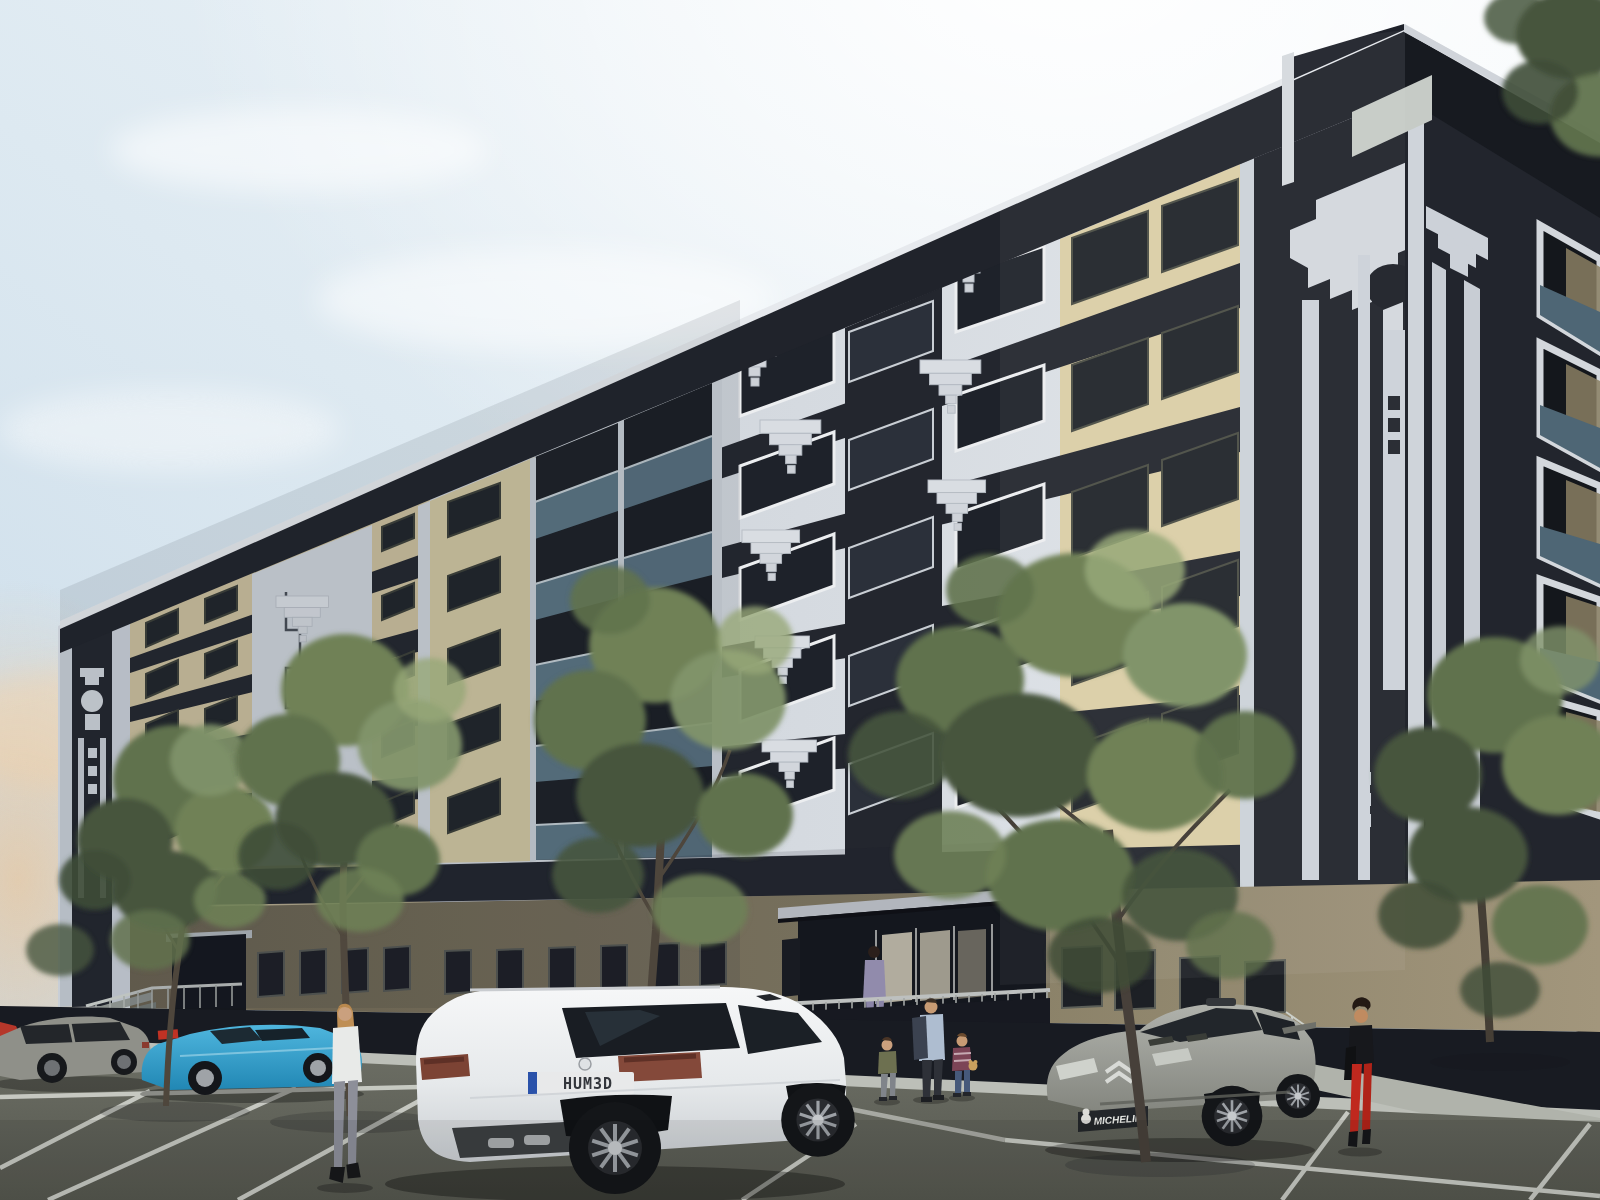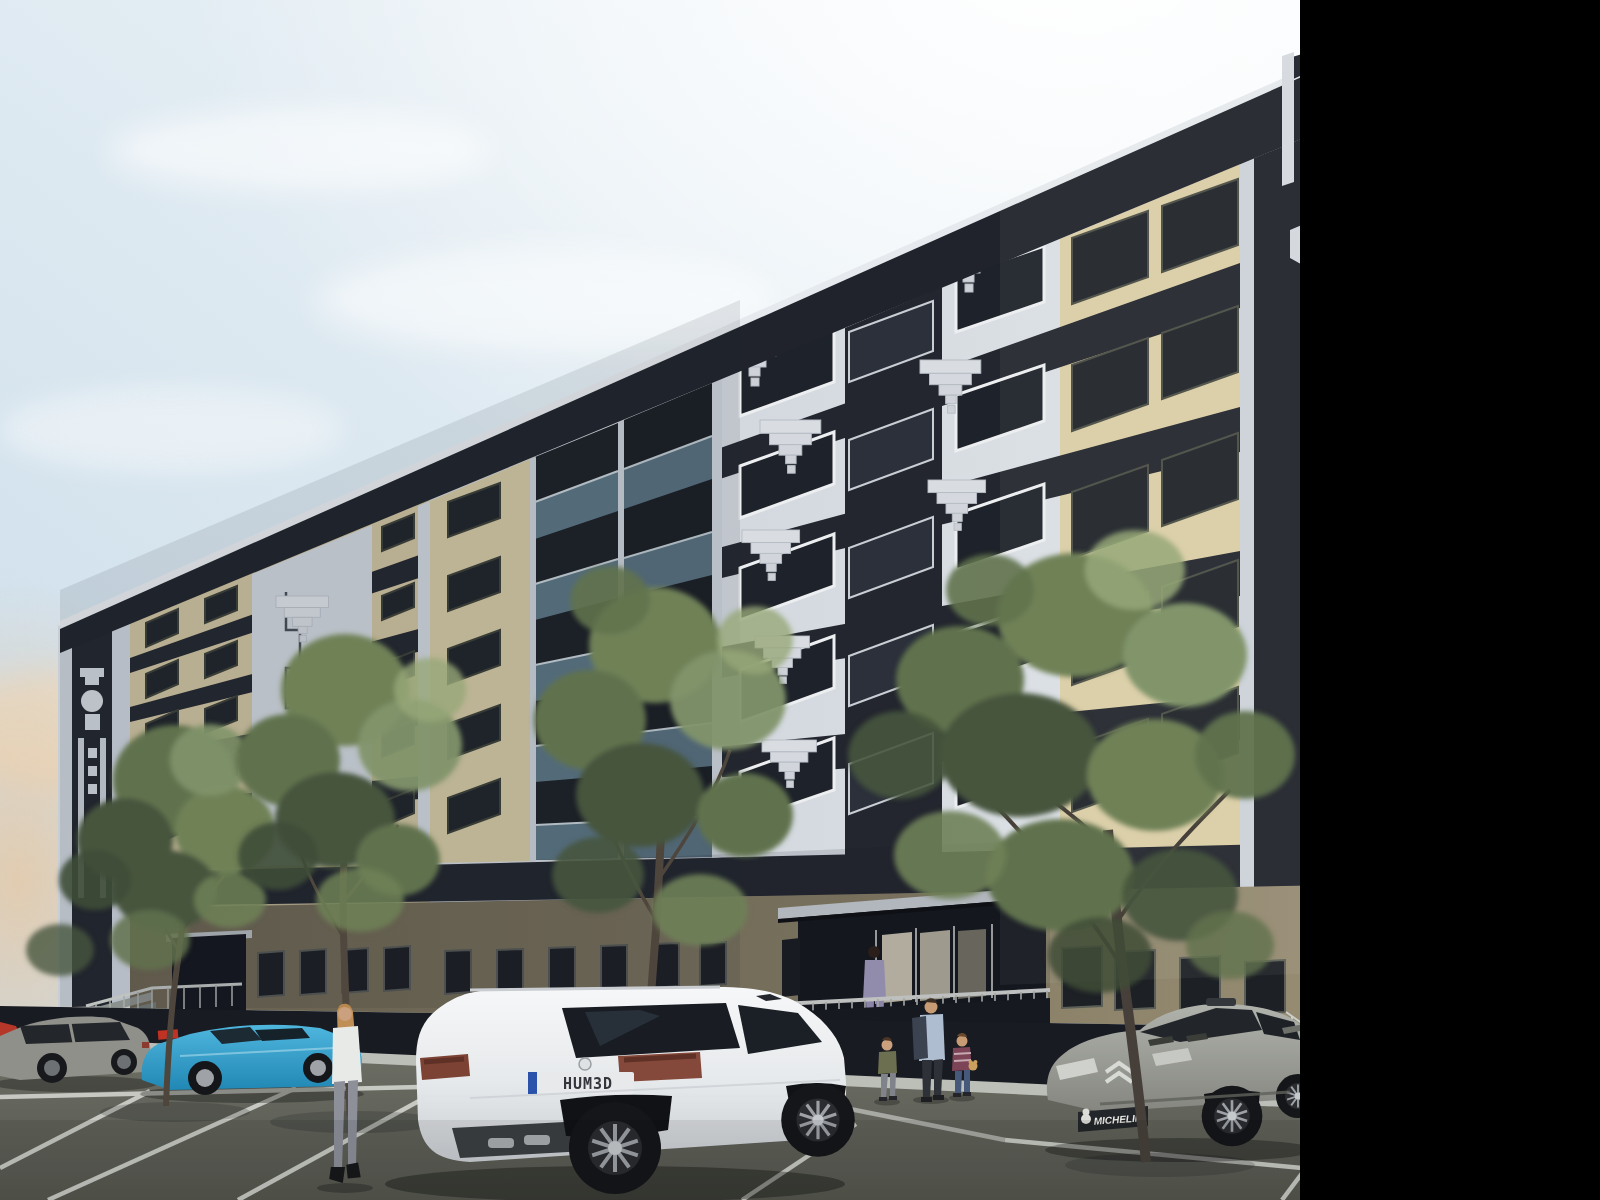--- a/index.html
+++ b/index.html
@@ -1,16 +1,16 @@
 <!DOCTYPE html>
 <html><head>
 <meta charset="utf-8">
 <style>
   html,body{margin:0;padding:0;background:#000;}
-  .stage{width:1300px;height:1200px;overflow:hidden;position:relative;font-family:"Liberation Sans",sans-serif;}
+  .stage{width:1600px;height:1200px;overflow:hidden;position:relative;font-family:"Liberation Sans",sans-serif;}
   svg{display:block;}
   text{user-select:none;}
   .plate-text{font-family:"DejaVu Sans Mono",monospace;font-weight:bold;letter-spacing:1px;}
   .bumper-text{font-family:"Liberation Sans",sans-serif;font-weight:bold;font-style:italic;}
 </style>
 </head>
 <body>
 
 <div class="stage">
 <svg width="1600" height="1200" viewBox="0 0 1600 1200" xmlns="http://www.w3.org/2000/svg">

